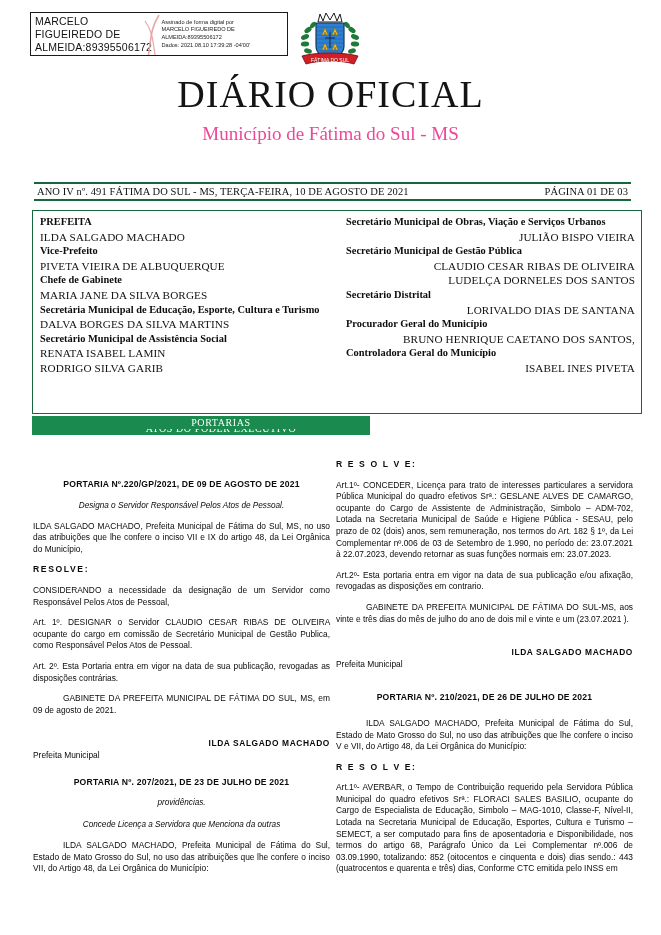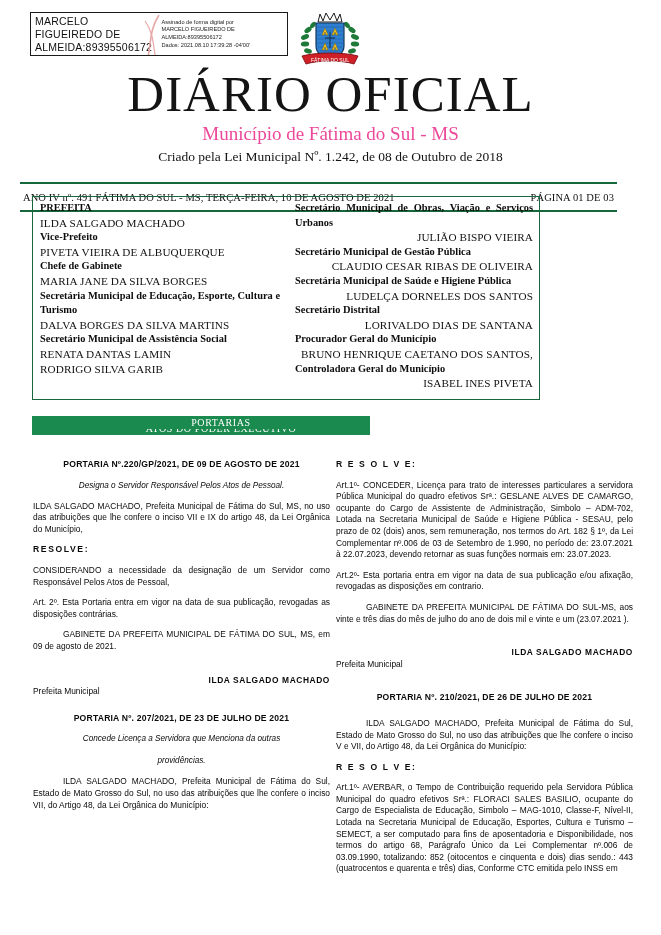--- a/index.html
+++ b/index.html
@@ -68,21 +68,21 @@
   
   .masthead {
     position: absolute;
     left: 0;
     top: 66px;
     width: 661px;
     text-align: center;
   }
   .mast-title {
     font-family: "Liberation Serif", serif;
-    font-size: 51px;
+    font-size: 38px;
     line-height: 56px;
     letter-spacing: 1px;
     color: #141414;
     font-weight: 400;
   }
   .mast-sub {
     font-family: "Liberation Serif", serif;
     font-size: 19px;
     line-height: 23px;
     color: #ec4899;
@@ -91,47 +91,47 @@
     font-family: "Liberation Serif", serif;
     font-size: 13.5px;
     line-height: 19px;
     color: #141414;
     margin-top: 2px;
   }
 
   
   .issuebar {
     position: absolute;
-    left: 20px;
+    left: 34px;
     top: 182px;
     width: 597px;
     border-top: 2px solid #16683c;
     border-bottom: 2px solid #16683c;
-    height: 30px;
+    height: 19px;
     display: flex;
     align-items: center;
     justify-content: space-between;
     box-sizing: border-box;
   }
   .issue-left, .issue-right {
     font-family: "Liberation Serif", serif;
     font-size: 10.5px;
     letter-spacing: .1px;
     white-space: nowrap;
     color: #111;
   }
   .issue-left { padding-left: 3px; }
   .issue-right { padding-right: 3px; }
 
   
   .officials {
     position: absolute;
     left: 32px;
-    top: 196px;
-    width: 508px;
+    top: 210px;
+    width: 610px;
     height: 204px;
     border: 1px solid #16683c;
     box-sizing: border-box;
     display: flex;
   }
   .off-col {
     width: 50%;
     padding: 4px 6px 0 7px;
     box-sizing: border-box;
   }
@@ -182,21 +182,21 @@
   .col {
     position: absolute;
     top: 459px;
     width: 297px;
     font-family: "Liberation Sans", sans-serif;
     font-size: 8.4px;
     line-height: 11.6px;
     color: #0a0a0a;
     text-align: justify;
   }
-  .col-left { left: 33px; }
+  .col-left { left: 33px; margin-top: 20px; }
   .col-right { left: 336px; }
 
   .p { margin: 0 0 9px 0; text-align: justify; }
   .p.indent { text-indent: 30px; }
   .right { text-align: right; }
   .b { font-weight: normal; }
   .h-portaria {
     font-weight: bold;
     font-size: 8.6px;
     text-align: center;
@@ -291,48 +291,46 @@
     <line x1="29" y1="30" x2="39" y2="30"></line>
   </g>
 
   <path d="M6 48 C 20 44, 48 44, 62 48 L 58 56 C 46 52, 22 52, 10 56 Z" fill="#cf2027" stroke="#7e1015" stroke-width="0.9"></path>
   <text x="34" y="53.5" font-size="5" fill="#ffffff" text-anchor="middle" font-family="Liberation Sans, sans-serif">FÁTIMA DO SUL</text>
 </svg>
 
 <div class="masthead">
   <div class="mast-title">DIÁRIO OFICIAL</div>
   <div class="mast-sub">Município de Fátima do Sul - MS</div>
-  <div class="mast-law">Criado pela Lei Municipal Nº. 1.242, de 08 de Outubro de 2018</div>
 </div>
 
 <div class="issuebar">
   <div class="issue-left">ANO IV nº. 491     FÁTIMA DO SUL - MS, TERÇA-FEIRA,  10 DE AGOSTO DE 2021</div>
   <div class="issue-right">PÁGINA 01 DE 03</div>
 </div>
 
 <div class="officials">
   <div class="off-col left">
     <div class="off-role">PREFEITA</div>
     <div class="off-name">ILDA SALGADO MACHADO</div>
     <div class="off-role">Vice-Prefeito</div>
     <div class="off-name">PIVETA VIEIRA DE ALBUQUERQUE</div>
     <div class="off-role">Chefe de Gabinete</div>
     <div class="off-name">MARIA JANE DA SILVA BORGES</div>
     <div class="off-role">Secretária Municipal de Educação, Esporte, Cultura e Turismo</div>
     <div class="off-name">DALVA BORGES DA SILVA MARTINS</div>
     <div class="off-role">Secretário Municipal de Assistência Social</div>
-    <div class="off-name">RENATA DANTAS LAMIN</div>
+    <div class="off-name">RENATA ISABEL LAMIN</div>
     <div class="off-name">RODRIGO SILVA GARIB</div>
   </div>
   <div class="off-col right">
     <div class="off-role">Secretário Municipal de Obras, Viação e Serviços Urbanos</div>
     <div class="off-name">JULIÃO BISPO VIEIRA</div>
     <div class="off-role">Secretário Municipal de Gestão Pública</div>
     <div class="off-name">CLAUDIO CESAR RIBAS DE OLIVEIRA</div>
-    <div class="off-role">Secretária Municipal de Saúde e Higiene Pública</div>
     <div class="off-name">LUDELÇA DORNELES DOS SANTOS</div>
     <div class="off-role">Secretário Distrital</div>
     <div class="off-name">LORIVALDO DIAS DE SANTANA</div>
     <div class="off-role">Procurador Geral do Município</div>
     <div class="off-name">BRUNO HENRIQUE CAETANO DOS SANTOS,</div>
     <div class="off-role">Controladora Geral do Município</div>
     <div class="off-name">ISABEL INES PIVETA</div>
   </div>
 </div>
 
@@ -343,33 +341,34 @@
 
   <div class="h-portaria">PORTARIA Nº.220/GP/2021, DE 09 DE AGOSTO DE 2021</div>
   <div class="ementa ementa-lead">Designa o Servidor Responsável Pelos Atos de Pessoal.</div>
 
   <p class="p"><span class="b">ILDA SALGADO MACHADO,</span><span> Prefeita Municipal de Fátima do Sul, MS, no uso das atribuições que lhe confere o inciso VII e IX do artigo 48, da Lei Orgânica do Município,</span></p>
 
   <p class="p h-resolve">RESOLVE:</p>
 
   <p class="p">CONSIDERANDO a necessidade da designação de um Servidor como Responsável Pelos Atos de Pessoal,</p>
 
+  <p class="p"><span class="b">Art. 1º.</span><span> DESIGNAR o Servidor </span><span class="b">CLAUDIO CESAR RIBAS DE OLIVEIRA</span><span> ocupante do cargo em comissão de Secretário Municipal de Gestão Publica, como Responsável Pelos Atos de Pessoal.</span></p>
 
   <p class="p"><span class="b">Art. 2º.</span><span> Esta Portaria entra em vigor na data de sua publicação, revogadas as disposições contrárias.</span></p>
 
   <p class="p indent"><span class="b">GABINETE DA PREFEITA MUNICIPAL DE FÁTIMA DO SUL, MS,</span><span> em 09 de agosto de 2021.</span></p>
 
   <div class="sp-md"></div>
   <p class="sign-name">ILDA SALGADO MACHADO</p>
   <p class="sign-role">Prefeita Municipal</p>
 
   <div class="sp-sm"></div>
   <div class="h-portaria">PORTARIA Nº. 207/2021, DE 23 DE JULHO DE 2021</div>
+  <div class="ementa ementa-lead">providências.</div>
   <div class="ementa tight">Concede Licença a Servidora  que Menciona da  outras</div>
-  <div class="ementa ementa-lead">providências.</div>
 
   <p class="p indent"><span class="b">ILDA SALGADO MACHADO,</span><span> Prefeita Municipal de Fátima do Sul, Estado de Mato Grosso do Sul, no uso das atribuições que lhe confere o inciso VII, do Artigo 48, da Lei Orgânica do Município:</span></p>
 </div>
 
 <div class="col col-right">
 
   <p class="p h-resolve">R E S O L V E:</p>
 
   <p class="p"><span>Art.1º- </span><span class="b">CONCEDER</span><span>, Licença para trato de interesses particulares a servidora Pública Municipal do quadro efetivos Srª.: </span><span class="b">GESLANE ALVES DE CAMARGO</span><span>, ocupante do Cargo de Assistente de Administração, Simbolo – ADM-702, Lotada na Secretaria Municipal de Saúde e Higiene Pública - </span><span class="b">SESAU</span><span>, pelo prazo de 02 (dois) anos, sem remuneração, nos termos do Art. 182 § 1º, da Lei Complementar nº.006 de 03 de Setembro de 1.990, no período de: 23.07.2021 à 22.07.2023, devendo retornar as suas funções normais em: 23.07.2023.</span></p>
 

